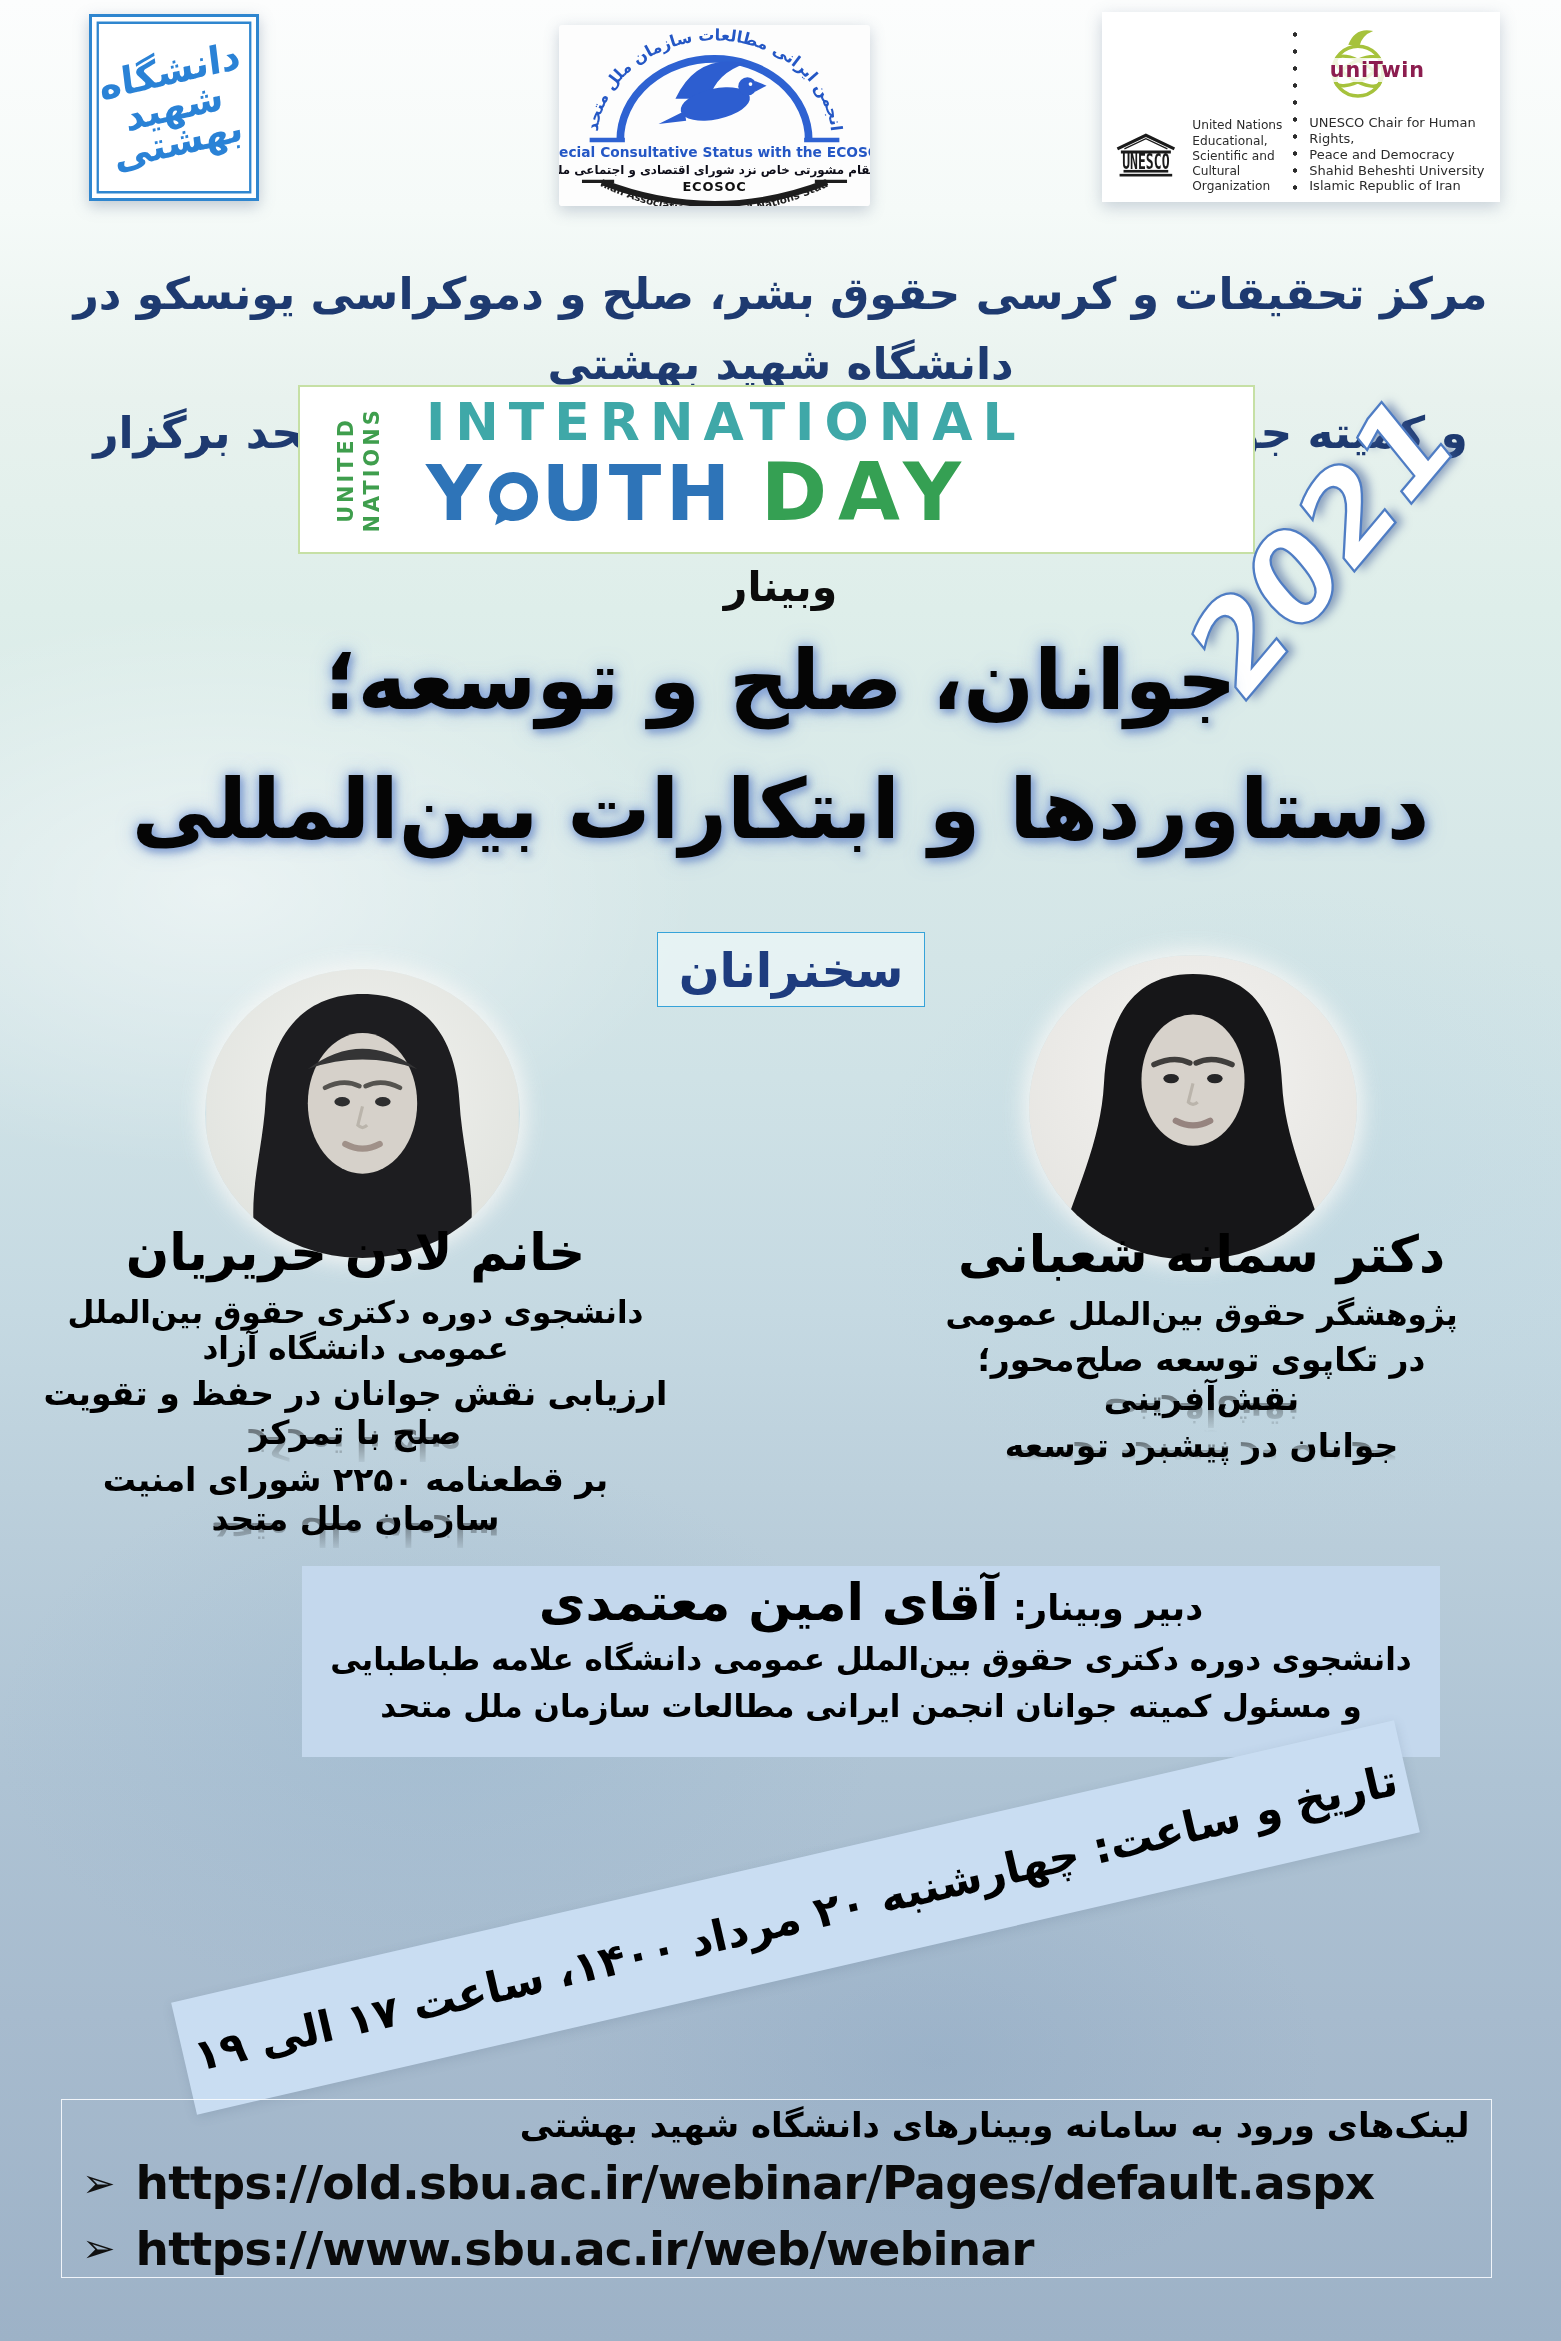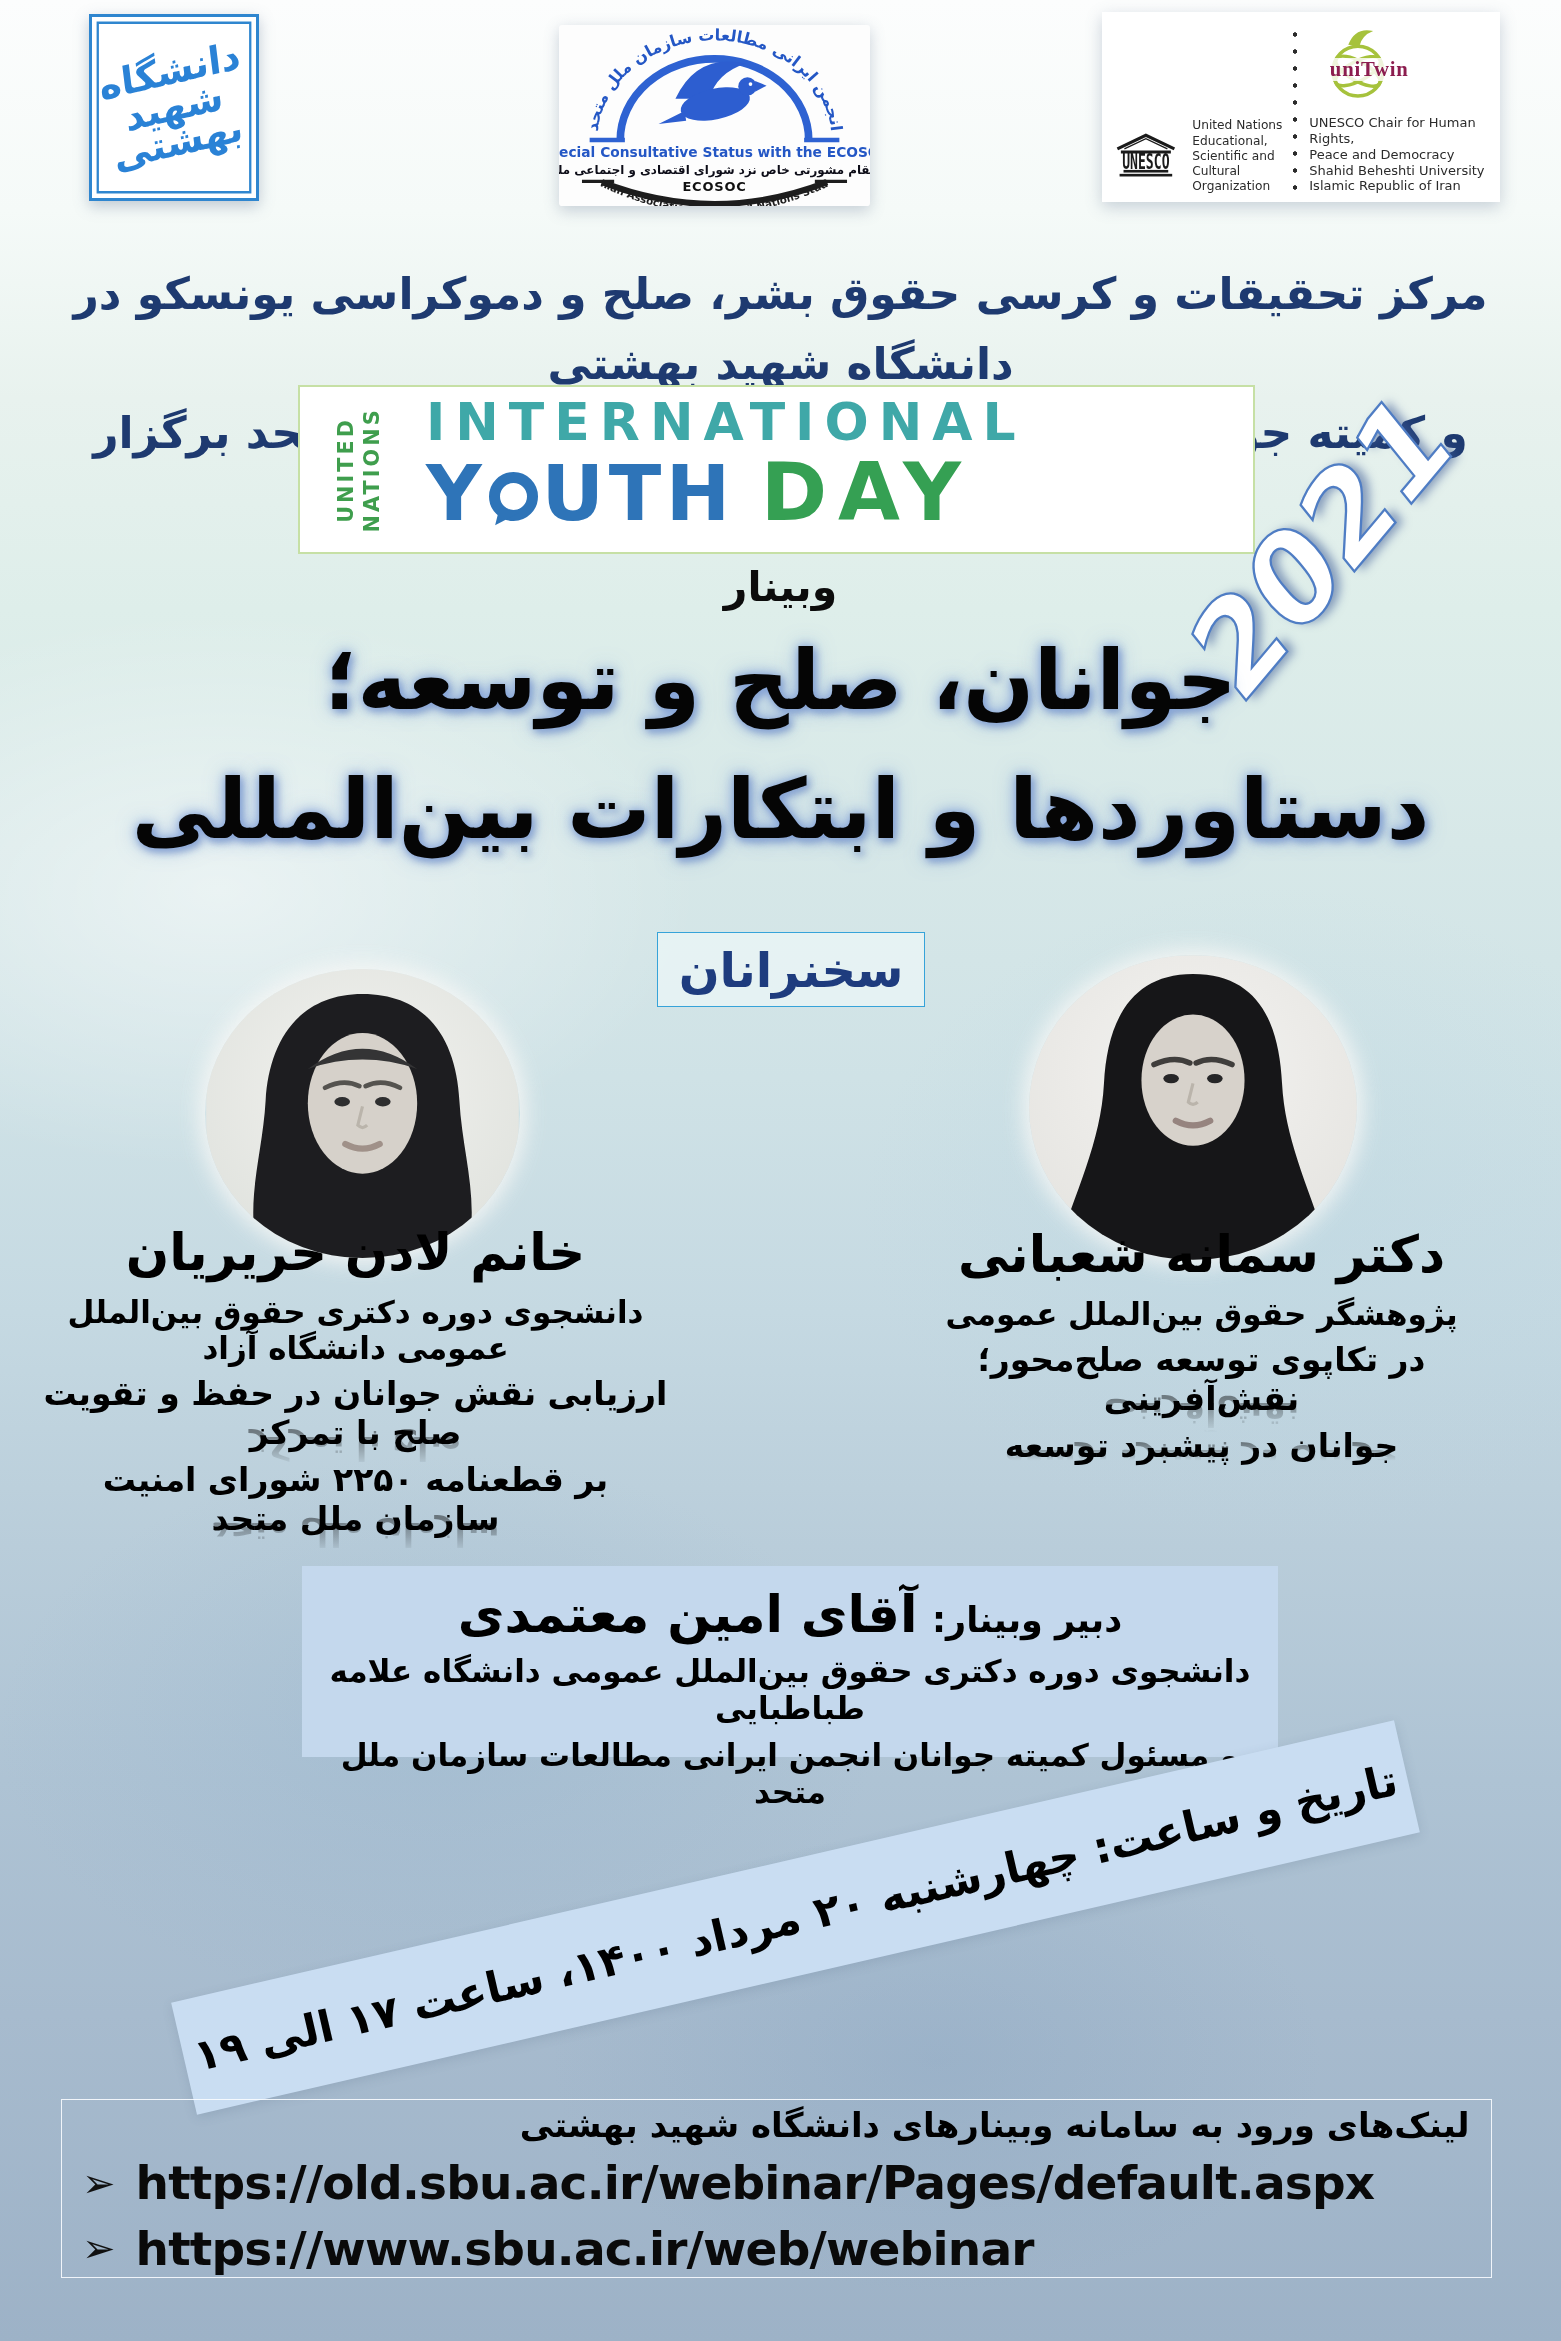--- a/index.html
+++ b/index.html
@@ -47,21 +47,21 @@
   .temple{width:115px;height:80px;margin-right:13.8px;}
   .t-roof{fill:none;stroke:#1a1a1a;stroke-width:7;}
   .t-roof-inner{fill:none;stroke:#1a1a1a;stroke-width:3;}
   .t-bar{stroke:#1a1a1a;stroke-width:7;}
   .t-word{font-size:30px;font-weight:bold;text-anchor:middle;fill:#1a1a1a;font-family:"DejaVu Sans Mono",monospace;}
   .temple rect{fill:#1a1a1a;}
   .un-cap{margin-top:10.7px;text-align:left;font-size:12.2px;line-height:1.25;color:#2b2b2b;font-weight:500;}
   .un-dots{width:20px;background-image:radial-gradient(circle at 50% 50%, #2b2b2b 2px, transparent 2.3px);
     background-size:20px 17px;background-position:center top;background-repeat:repeat-y;margin:1.5px 0;}
   .un-right{flex:1;display:flex;flex-direction:column;padding-left:4.6px;}
-  .unitwin-wrap{position:relative;width:115px;height:86px;margin-left:6.1px;font-family:Liberation Serif, serif;}
+  .unitwin-wrap{position:relative;width:115px;height:86px;margin-left:6.1px;}
   .unitwin-globe{width:90px;height:86px;}
   .unitwin-globe circle,.unitwin-globe ellipse{fill:none;stroke:#a6c23c;stroke-width:5;}
   .unitwin-globe .leaf{fill:#a6c23c;stroke:none;}
   .unitwin-word{position:absolute;left:12.2px;top:34px;color:#8c1d4f;font-weight:bold;font-size:20.7px;
     background:rgba(255,255,255,.82);padding:0 2.3px;letter-spacing:0.8px;}
   .un-chair{margin-top:4.6px;font-size:13px;line-height:1.22;color:#2b2b2b;font-weight:500;}
   
   .header{position:absolute;top:259px;left:0;width:100%;text-align:center;direction:rtl;
     color:#1e3a70;font-weight:bold;font-size:44px;line-height:1.58;}
   
@@ -100,22 +100,22 @@
   .photo-left{left:205px;top:969px;width:315px;height:289px;}
   .photo-right{left:1029px;top:955px;width:328px;height:305px;}
   .speaker-col{position:absolute;text-align:center;direction:rtl;color:#000;}
   .spk-left{left:38px;top:1223px;width:635px;}
   .spk-right{left:880px;top:1225px;width:643px;}
   .spk-name{font-size:51px;font-weight:bold;}
   .spk-role{font-size:31px;font-weight:bold;margin-top:12.2px;}
   .spk-topic{font-size:33px;font-weight:bold;margin-top:7.7px;
     -webkit-box-reflect:below -23px linear-gradient(to bottom, transparent 52%, rgba(0,0,0,.42) 96%);}
   
-  .moderator{position:absolute;left:302px;top:1566px;width:976px;height:191px;background:#c4d8ed;
-    text-align:center;direction:rtl;color:#000;padding-top:19px;}
+  .moderator{position:absolute;left:302px;top:1566px;width:1138px;height:191px;background:#c4d8ed;
+    text-align:center;direction:rtl;color:#000;padding-top:7px;}
   .mod-label{font-size:35px;font-weight:bold;vertical-align:baseline;}
   .mod-name{font-size:51px;font-weight:bold;margin-right:10.7px;}
   .mod-line{font-size:31px;font-weight:bold;margin-top:9.2px;line-height:1.2;}
   
   .date-band{position:absolute;left:168px;top:1860px;width:1255px;height:115px;background:#c9ddf2;
     transform:rotate(-13deg);display:flex;align-items:center;justify-content:center;direction:rtl;
     font-size:43px;font-weight:bold;color:#000;box-shadow:0 3.1px 10.7px rgba(80,100,130,.18);}
   
   .links-box{position:absolute;left:61px;top:2099px;width:1431px;height:179px;
     border:0.8px solid rgba(250,252,255,.9);padding:4.6px 21.4px 0 20px;}

